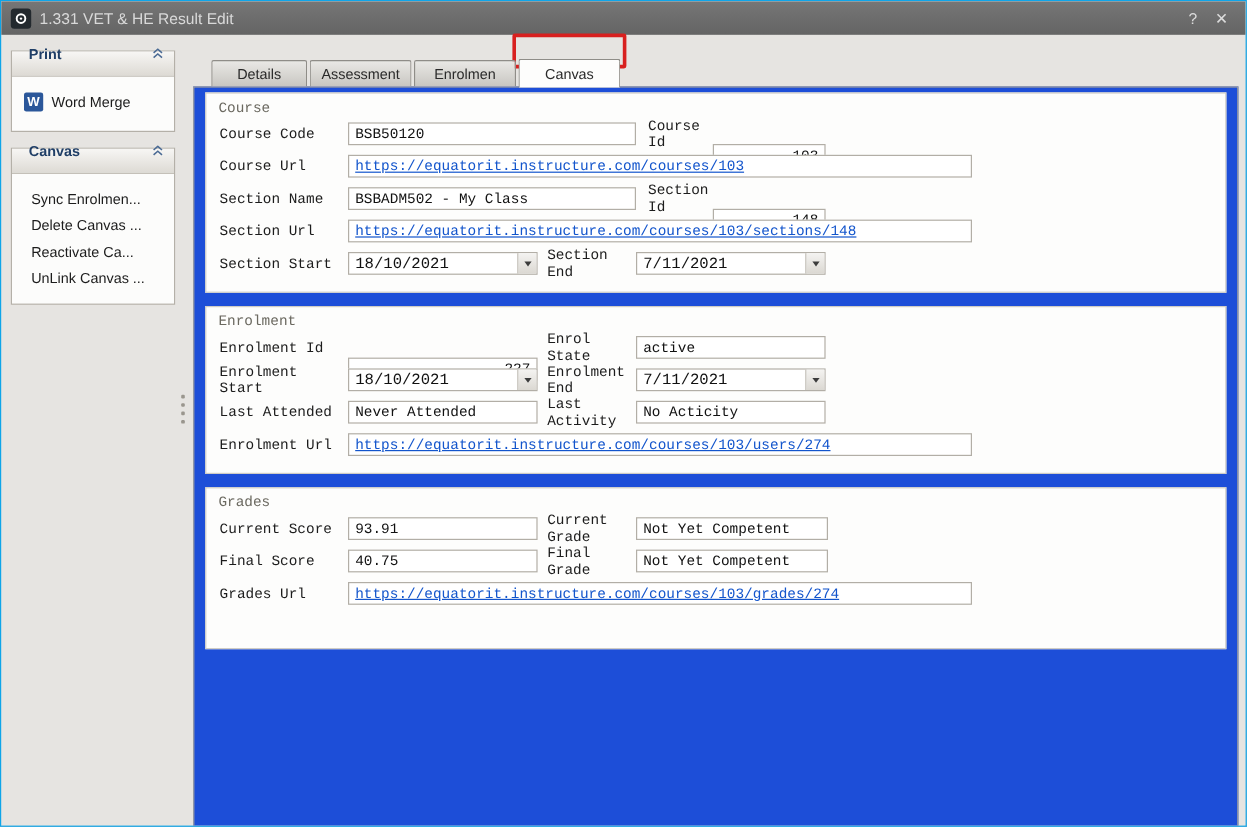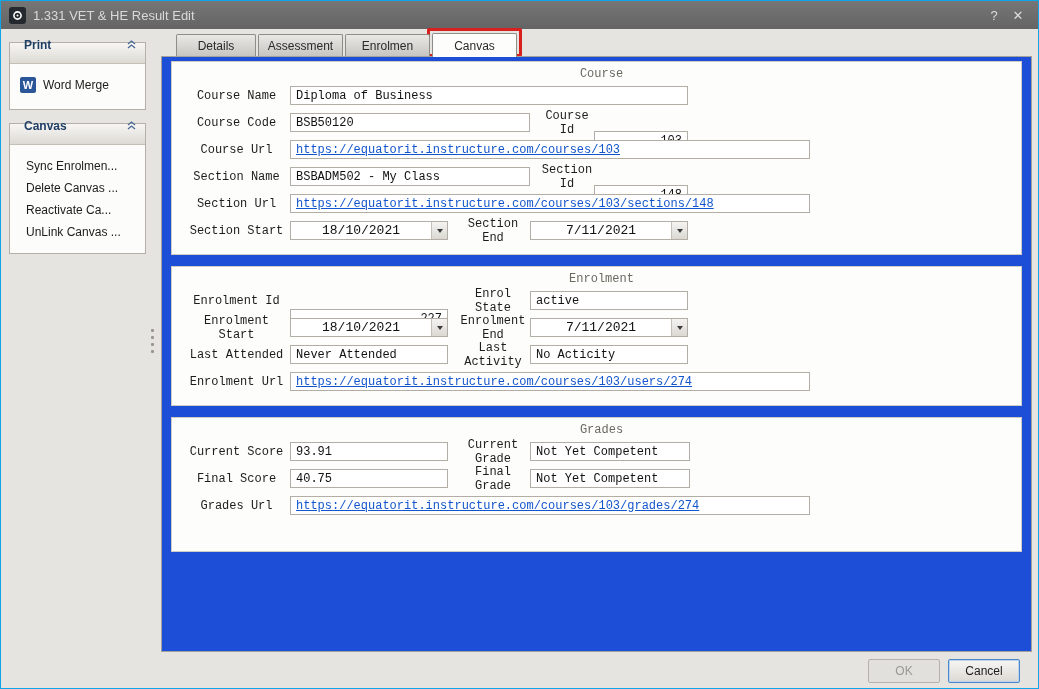--- a/index.html
+++ b/index.html
@@ -17,21 +17,21 @@
   .app-icon svg { display:block; }
   .win-title { color:#d9d9d9; font-size:13px; flex:1; white-space:nowrap; overflow:hidden; }
   .win-btn { color:#dcdcdc; font-size:13px; width:24px; text-align:center; cursor:default; }
 
   
   .body { display:flex; height:661px; }
   .sidebar { width:145px; padding:13px 0 0 8px; }
   .splitter { width:15px; position:relative; }
   .splitter .dots { position:absolute; left:5px; top:300px; display:flex; flex-direction:column; gap:4px; }
   .splitter .dots i { width:3px; height:3px; background:#9a968e; border-radius:1px; }
-  .main { width:871px; display:flex; flex-direction:column; padding-top:4px;text-align:center; }
+  .main { width:871px; display:flex; flex-direction:column; padding-top:20px; }
 
   
   .panel { background:#fcfcfb; border:1px solid #b4b0a8; margin-bottom:13px; }
   .panel-header { height:21px; background:linear-gradient(#f7f6f4,#dddad4);
                   border-bottom:1px solid #c4c0b8; display:flex; align-items:center;
                   justify-content:space-between; padding:0 6px 17px 14px; }
   .panel-title { font-size:12px; font-weight:bold; color:#1f3e66; }
   .chevron-btn { width:16px; height:14px; display:flex; align-items:center; justify-content:center; }
   .print-body { padding:13px 8px 16px 10px; }
   .word-merge { display:flex; align-items:center; gap:7px; font-size:12px; color:#1c1c1c; cursor:default; }
@@ -167,24 +167,20 @@
         <div class="tab t-assessment">Assessment</div>
         <div class="tab t-documents">Enrolmen</div>
         <div class="tab t-canvas active">Canvas</div>
       </div>
 
       <div class="content">
 
         <div class="group">
           <div class="group-title">Course</div>
           <div class="row">
-            <span class="lbl">Course Name</span>
-            <span class="field w-name">Diploma of Business</span>
-          </div>
-          <div class="row">
             <span class="lbl">Course Code</span>
             <span class="field w-code">BSB50120</span>
             <span class="lbl-sm">Course Id</span>
             <span class="field w-id right">103</span>
           </div>
           <div class="row">
             <span class="lbl">Course Url</span>
             <span class="field w-url url-box">
                 <span class="link">https://equatorit.instructure.com/courses/103</span>
               </span>
@@ -274,22 +270,18 @@
           <div class="row">
             <span class="lbl">Grades Url</span>
             <span class="field w-url url-box">
                 <span class="link">https://equatorit.instructure.com/courses/103/grades/274</span>
               </span>
           </div>
         </div>
 
       </div>
 
-      <div class="footer">
-        <div class="btn btn-ok">OK</div>
-        <div class="btn btn-cancel">Cancel</div>
-      </div>
     </div>
   </div>
 
   <div class="annotation ann-tab"></div>
   <div class="annotation ann-grades"></div>
 </div>
 
 </body></html>

